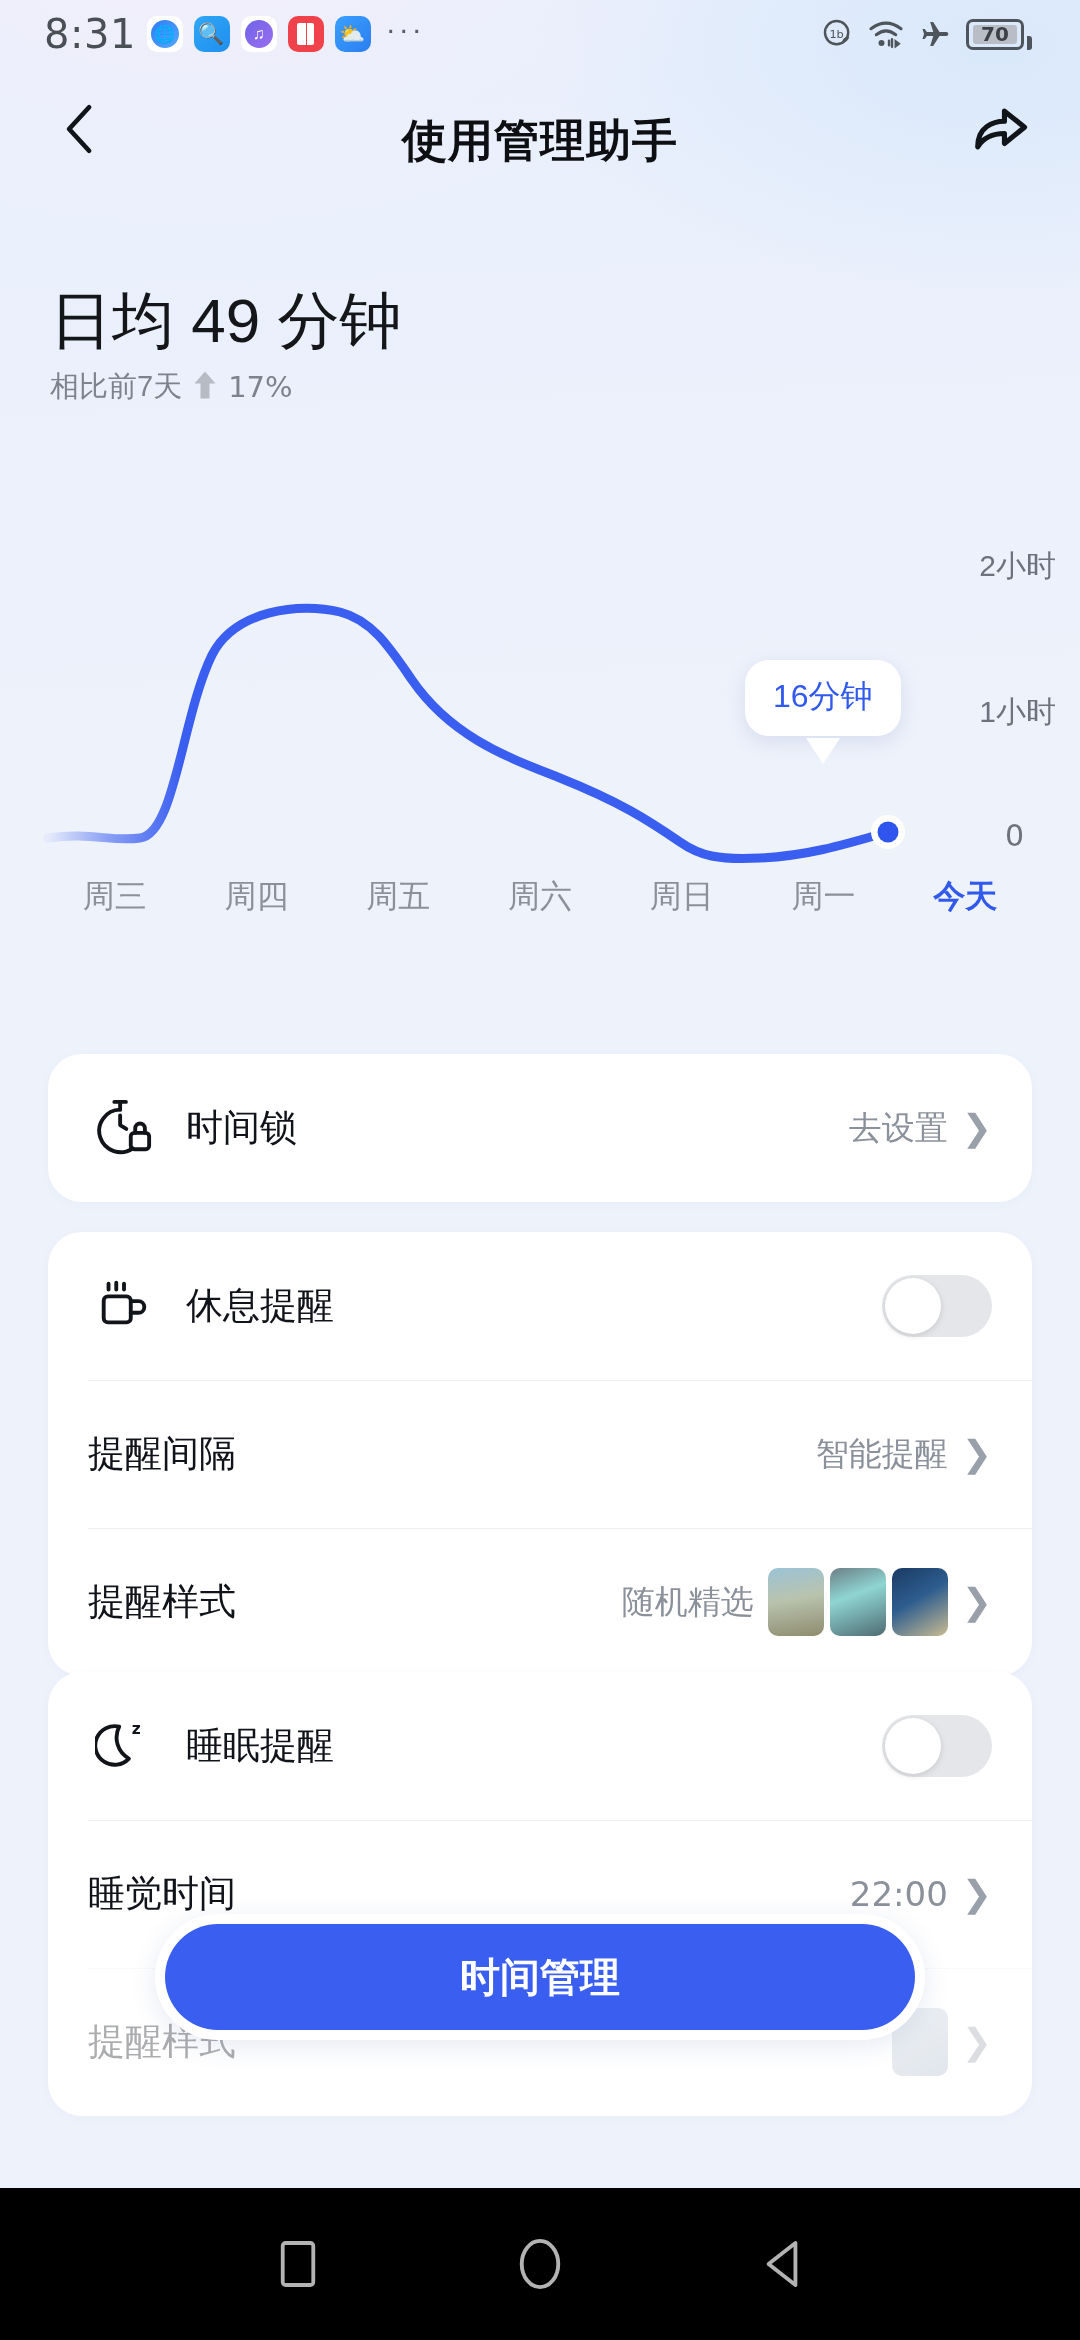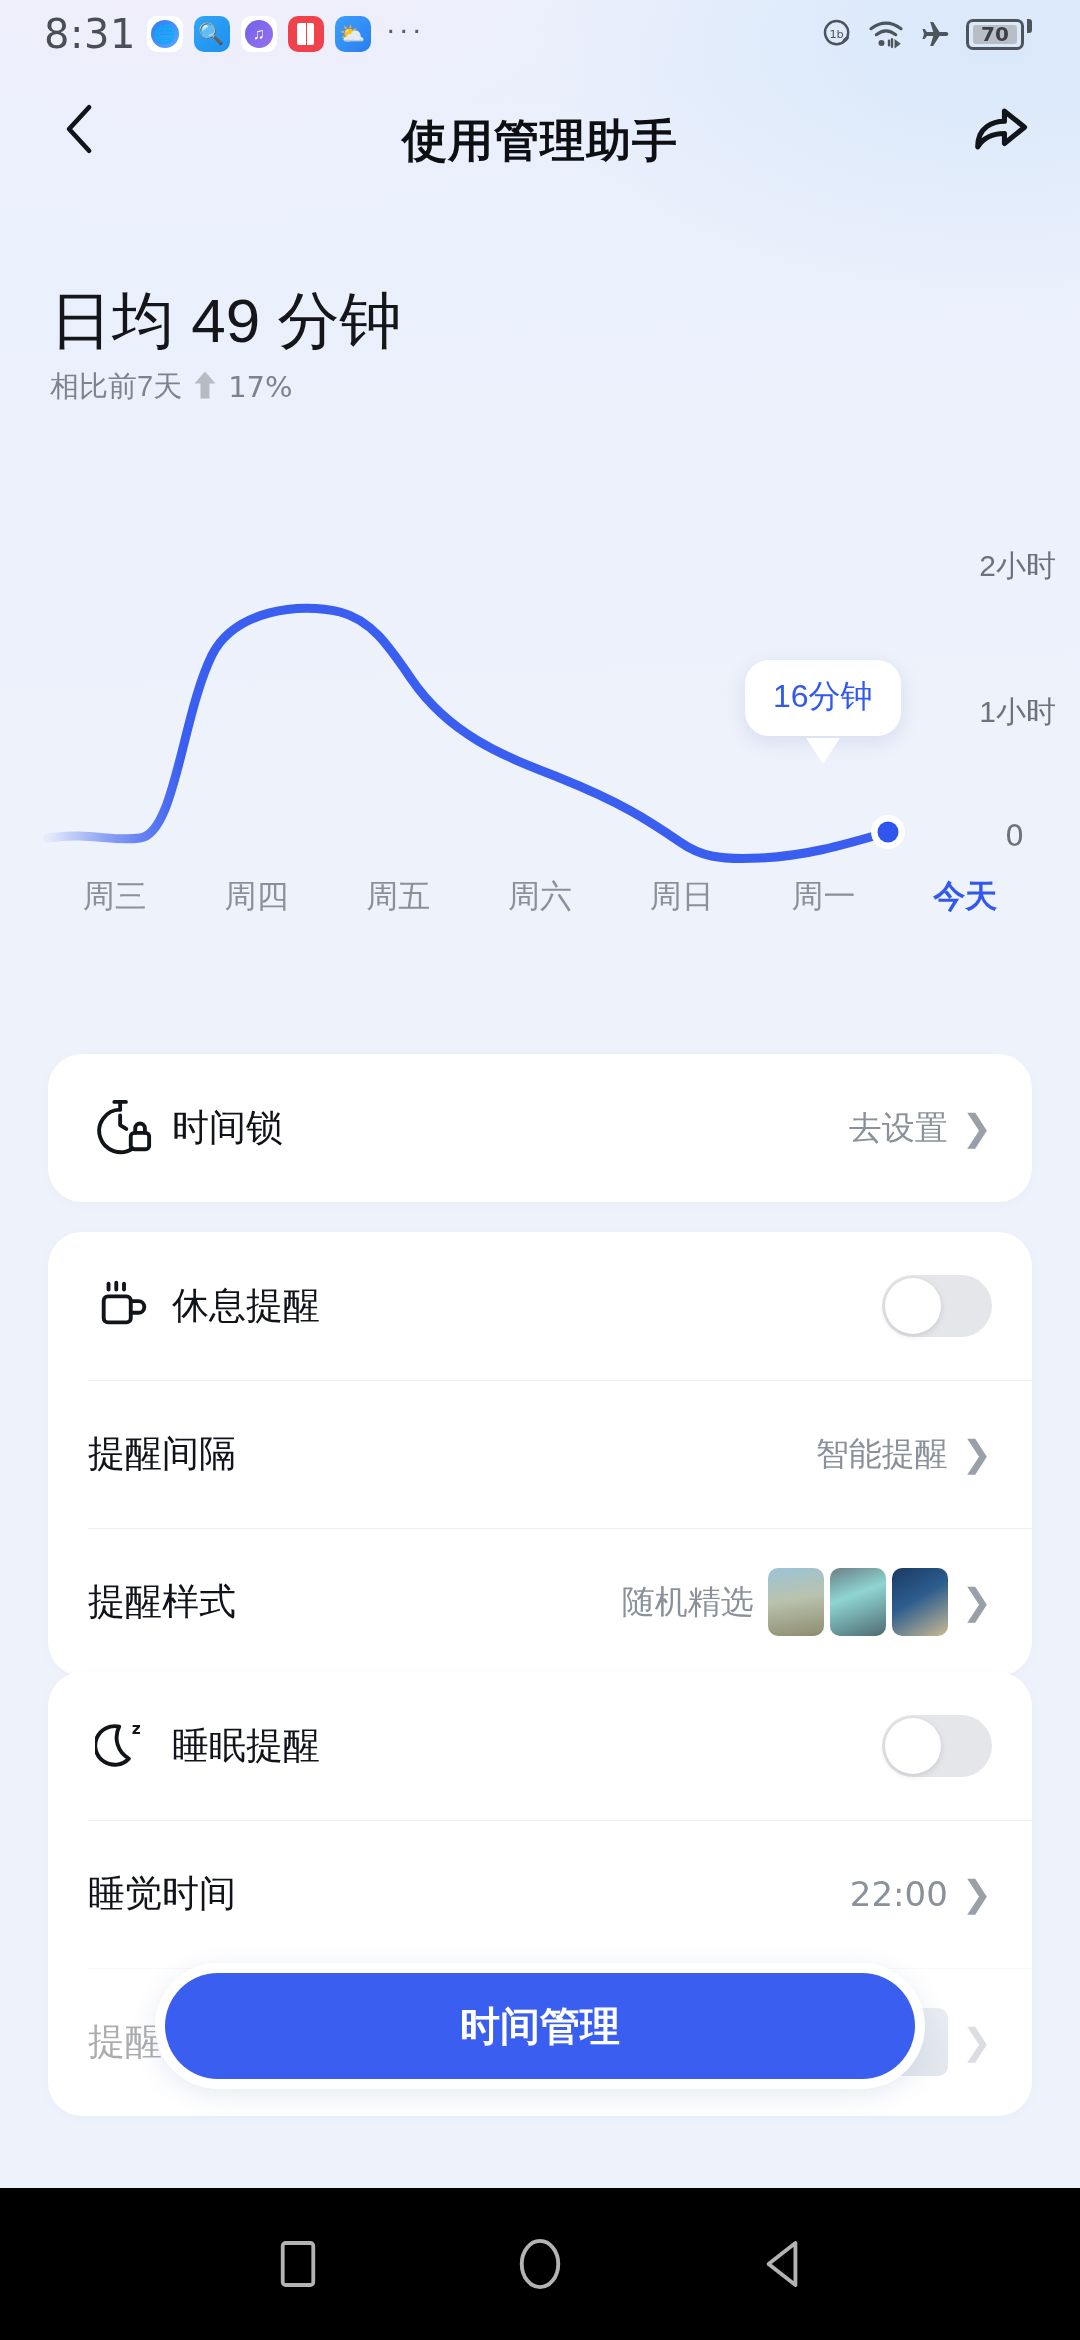--- a/index.html
+++ b/index.html
@@ -46,21 +46,21 @@
   .sb-app.book { background:#f0424a; }
   .sb-app.book .inner { width:17px;height:22px;background:#fff;border-radius:2px;
       position:relative; }
   .sb-app.book .inner:after{content:"";position:absolute;left:50%;top:0;width:1.5px;
       height:100%;background:#f0424a;}
   .sb-app.weather { background:linear-gradient(135deg,#3aa0ff,#2b7ef0); }
   #sb-dots { color:#585e66; font-size:30px; letter-spacing:3px; line-height:10px;
              margin-left:4px; margin-bottom:10px; }
   #sb-right { display:flex; align-items:center; gap:13px; color:#4e545c; }
   .sb-ico { display:flex; align-items:center; }
-  #battery { display:flex; align-items:flex-start; }
+  #battery { display:flex; align-items:flex-end; }
   #batt-body { width:58px; height:31px; border:3px solid #4e545c; border-radius:7px;
                display:flex; align-items:center; justify-content:center; }
   #batt-fill { width:44px; height:19px; background:#b9bec6; border-radius:3px;
                display:flex; align-items:center; justify-content:center;
                font-size:20px; color:#3c4148; font-family:"DejaVu Sans",sans-serif;
                font-weight:600; }
   #batt-tip { width:5px; height:14px; background:#4e545c; border-radius:0 3px 3px 0;
               margin-left:3px; }
 
   
@@ -102,21 +102,21 @@
   
   #weekdays { position:absolute; top:875px; left:0; width:1080px;
               display:flex; align-items:center; padding:0 44px; }
   .wd { flex:1; text-align:center; font-size:32px; color:#8b919b; }
   .wd.active { color:#3159ee; font-weight:bold; }
 
   
   .card { position:absolute; left:48px; width:984px; background:#fff;
           border-radius:34px; box-shadow:0 2px 10px rgba(90,110,160,0.04); }
   .row { display:flex; align-items:center; height:148px; padding:16px 40px;
-         position:relative; }
+         position:relative;gap:14px; }
   .row + .row:before { content:""; position:absolute; left:40px; right:0; top:0;
                        height:1px; background:#eceef2; }
   .row-ico { width:72px; display:flex; align-items:center; justify-content:center;
              margin-right:12px; }
   .row-label { font-size:37px; color:#11131a; }
   .row-right { margin-left:auto; display:flex; align-items:center; gap:14px; }
   .row-value { font-size:33px; color:#8b919b; }
   .row-value.mono { font-family:"DejaVu Sans",sans-serif; font-size:34px; }
   .chev { color:#9aa0aa; font-size:36px; line-height:1; font-weight:300; }
   .toggle { width:110px; height:62px; border-radius:31px; background:#e4e6ea;
@@ -129,21 +129,21 @@
   .thumb.t1 { background:linear-gradient(170deg,#9bc3d6 0%,#b9c3ae 45%,#8e8c6e 100%); }
   .thumb.t2 { background:linear-gradient(160deg,#6b7f86 0%,#8fd5d2 40%,#4e6b72 100%); }
   .thumb.t3 { background:linear-gradient(150deg,#1b3a63 0%,#2d5d8e 45%,#c9bb92 100%); }
   .thumb.tghost { background:linear-gradient(150deg,#cfd8e2,#aab8c8); }
 
   #card1 { top:1054px; }
   #card2 { top:1232px; }
   #card3 { top:1672px; }
 
   
-  #pill { position:absolute; left:155px; top:1963px; width:770px; height:126px;
+  #pill { position:absolute; left:155px; top:1914px; width:770px; height:126px;
           background:#fff; border-radius:63px;
           box-shadow:0 6px 26px rgba(70,95,160,0.13);
           display:flex; align-items:center; padding:10px; }
   .pill-tab { flex:1; height:106px; border-radius:53px; display:flex;
               align-items:center; justify-content:center; font-size:40px;
               color:#23262d; }
   .pill-tab.active { background:#3a5ef0; color:#fff; font-weight:bold; }
 
   
   #navbar { position:absolute; left:0; bottom:0; width:1080px; height:152px;

